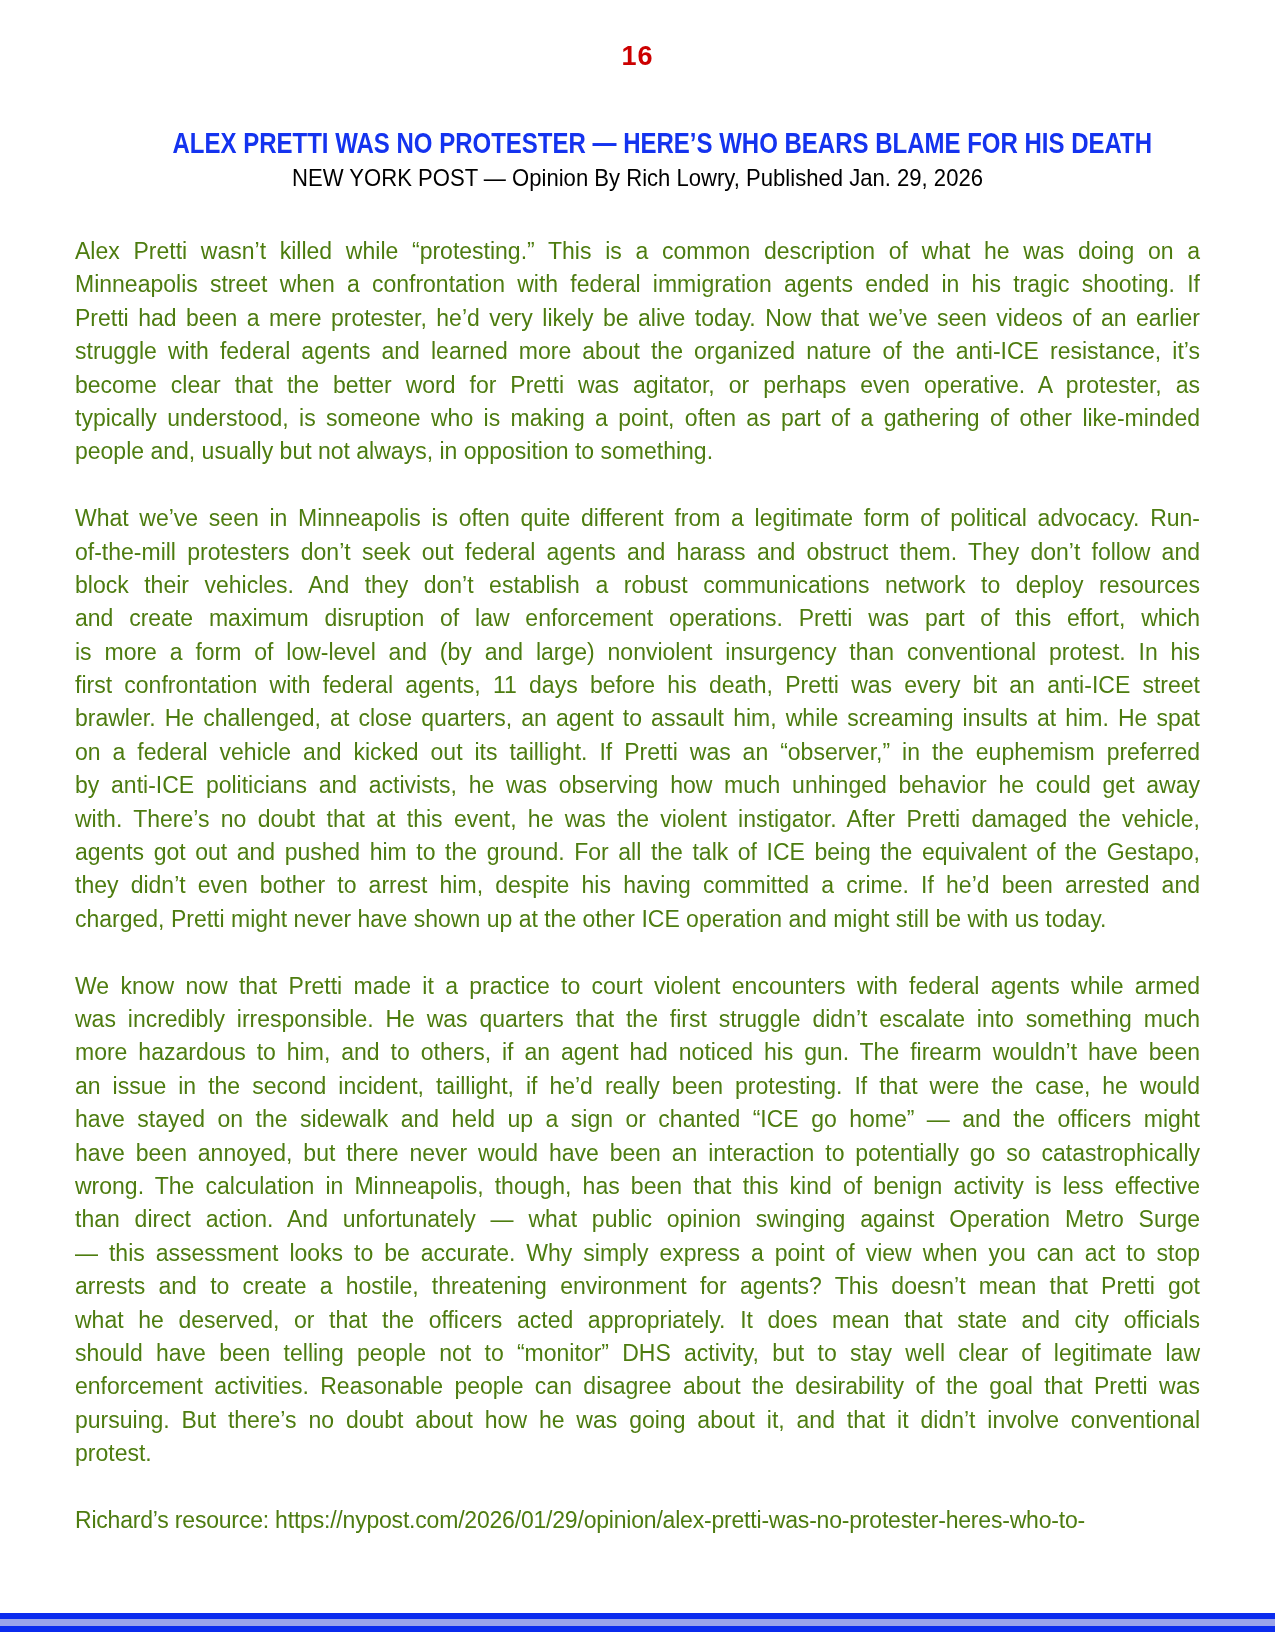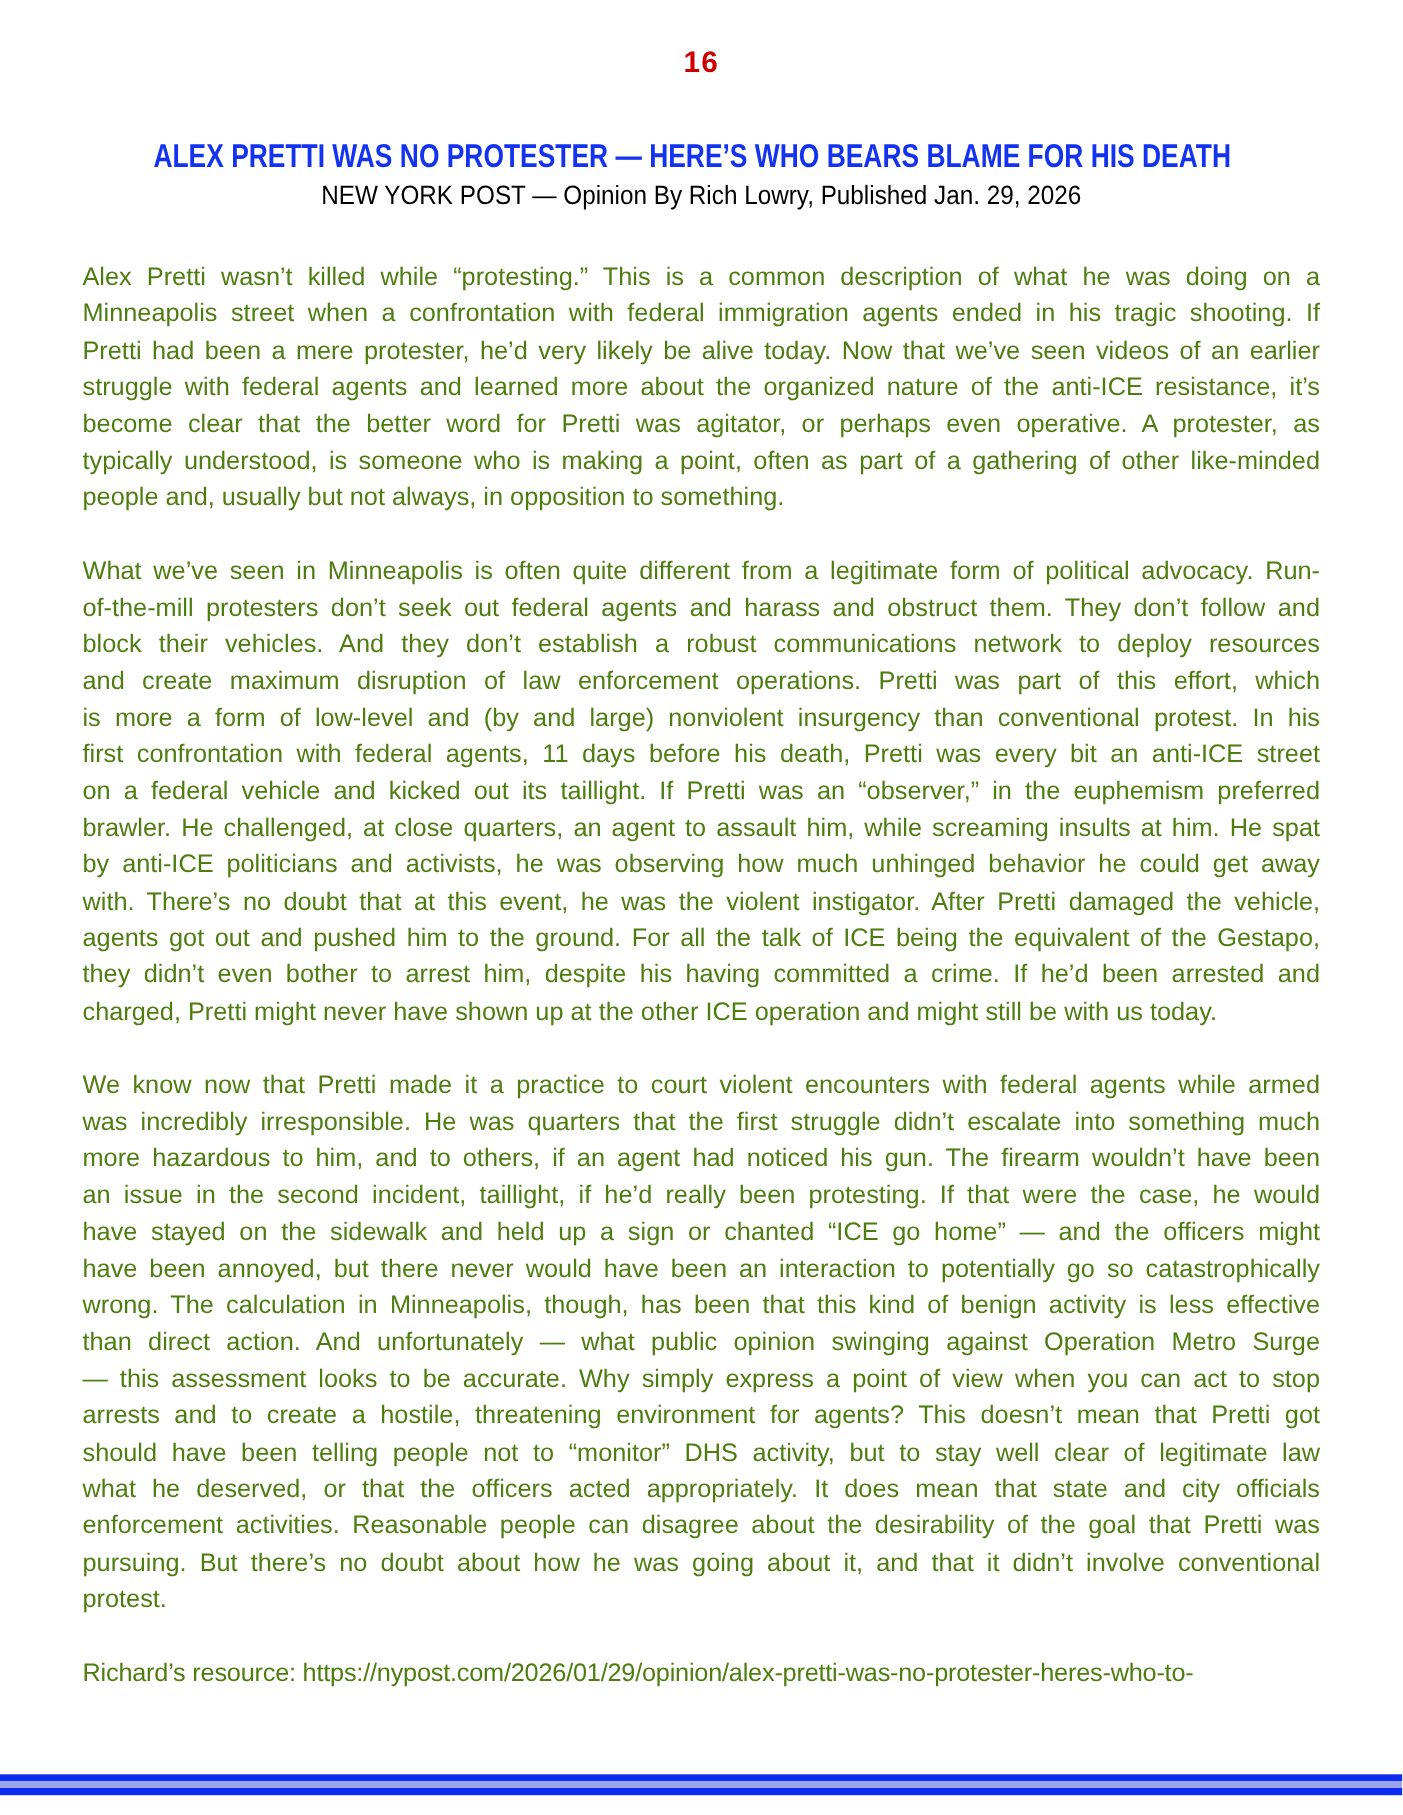--- a/index.html
+++ b/index.html
@@ -16,22 +16,22 @@
     position: absolute;
     top: 41px; left: 0; right: 0;
     text-align: center;
     font-size: 27px;
     font-weight: bold;
     letter-spacing: 1px;
     color: #cc0000;
   }
   .headline {
     position: absolute;
-    top: 126px; left: 0; right: 16px;
-    text-align: center;
+    top: 126px; left: 0; right: 0;
+    text-align: right;
     white-space: nowrap;
   }
   .headline .condense {
     display: inline-block;
     transform: scaleX(0.80);
     transform-origin: 50% 50%;
     font-size: 30px;
     font-weight: bold;
     letter-spacing: 0px;
     color: #1433ef;
@@ -116,41 +116,41 @@
         <div class="line">typically understood, is someone who is making a point, often as part of a gathering of other like-minded</div>
         <div class="line final">people and, usually but not always, in opposition to something.</div>
       </div>
       <div class="para">
         <div class="line">What we’ve seen in Minneapolis is often quite different from a legitimate form of political advocacy. Run-</div>
         <div class="line">of-the-mill protesters don’t seek out federal agents and harass and obstruct them. They don’t follow and</div>
         <div class="line">block their vehicles. And they don’t establish a robust communications network to deploy resources</div>
         <div class="line">and create maximum disruption of law enforcement operations. Pretti was part of this effort, which</div>
         <div class="line">is more a form of low-level and (by and large) nonviolent insurgency than conventional protest. In his</div>
         <div class="line">first confrontation with federal agents, 11 days before his death, Pretti was every bit an anti-ICE street</div>
+        <div class="line">brawler. He challenged, at close quarters, an agent to assault him, while screaming insults at him. He spat</div>
         <div class="line">on a federal vehicle and kicked out its taillight. If Pretti was an “observer,” in the euphemism preferred</div>
-        <div class="line">brawler. He challenged, at close quarters, an agent to assault him, while screaming insults at him. He spat</div>
         <div class="line">by anti-ICE politicians and activists, he was observing how much unhinged behavior he could get away</div>
         <div class="line">with. There’s no doubt that at this event, he was the violent instigator. After Pretti damaged the vehicle,</div>
         <div class="line">agents got out and pushed him to the ground. For all the talk of ICE being the equivalent of the Gestapo,</div>
         <div class="line">they didn’t even bother to arrest him, despite his having committed a crime. If he’d been arrested and</div>
         <div class="line final">charged, Pretti might never have shown up at the other ICE operation and might still be with us today.</div>
       </div>
       <div class="para">
         <div class="line">We know now that Pretti made it a practice to court violent encounters with federal agents while armed</div>
         <div class="line">was incredibly irresponsible. He was quarters that the first struggle didn’t escalate into something much</div>
         <div class="line">more hazardous to him, and to others, if an agent had noticed his gun. The firearm wouldn’t have been</div>
         <div class="line">an issue in the second incident, taillight, if he’d really been protesting. If that were the case, he would</div>
         <div class="line">have stayed on the sidewalk and held up a sign or chanted “ICE go home” — and the officers might</div>
         <div class="line">have been annoyed, but there never would have been an interaction to potentially go so catastrophically</div>
         <div class="line">wrong. The calculation in Minneapolis, though, has been that this kind of benign activity is less effective</div>
         <div class="line">than direct action. And unfortunately — what public opinion swinging against Operation Metro Surge</div>
         <div class="line">— this assessment looks to be accurate. Why simply express a point of view when you can act to stop</div>
         <div class="line">arrests and to create a hostile, threatening environment for agents? This doesn’t mean that Pretti got</div>
+        <div class="line">what he deserved, or that the officers acted appropriately. It does mean that state and city officials</div>
         <div class="line">should have been telling people not to “monitor” DHS activity, but to stay well clear of legitimate law</div>
-        <div class="line">what he deserved, or that the officers acted appropriately. It does mean that state and city officials</div>
         <div class="line">enforcement activities. Reasonable people can disagree about the desirability of the goal that Pretti was</div>
         <div class="line">pursuing. But there’s no doubt about how he was going about it, and that it didn’t involve conventional</div>
         <div class="line final">protest.</div>
       </div>
       <div class="para">
         <div class="line url-line">Richard’s resource: https://nypost.com/2026/01/29/opinion/alex-pretti-was-no-protester-heres-who-to-</div>
       </div>
     </div>
 
   <div class="footer-rule" style="background: linear-gradient(rgb(11, 43, 238) 0%, rgb(11, 43, 238) 33%, rgb(154, 163, 234) 33%, rgb(154, 163, 234) 67%, rgb(11, 43, 238) 67%, rgb(11, 43, 238) 100%);"></div>

